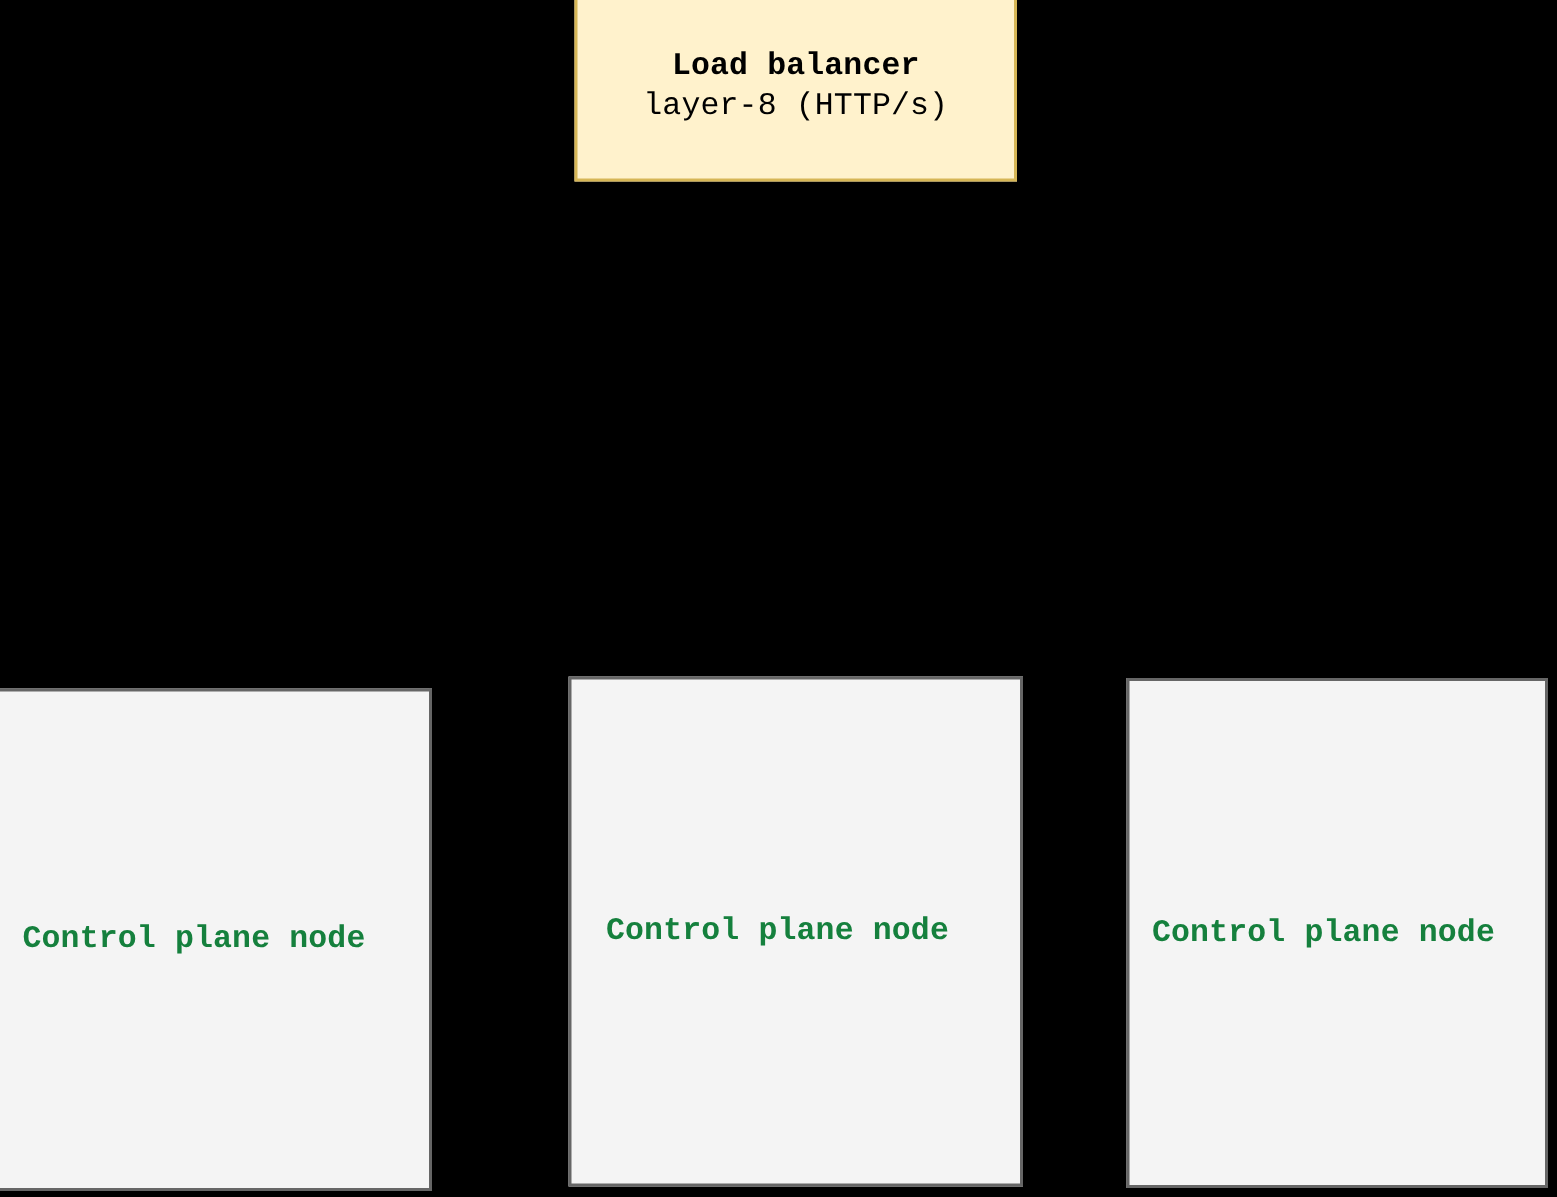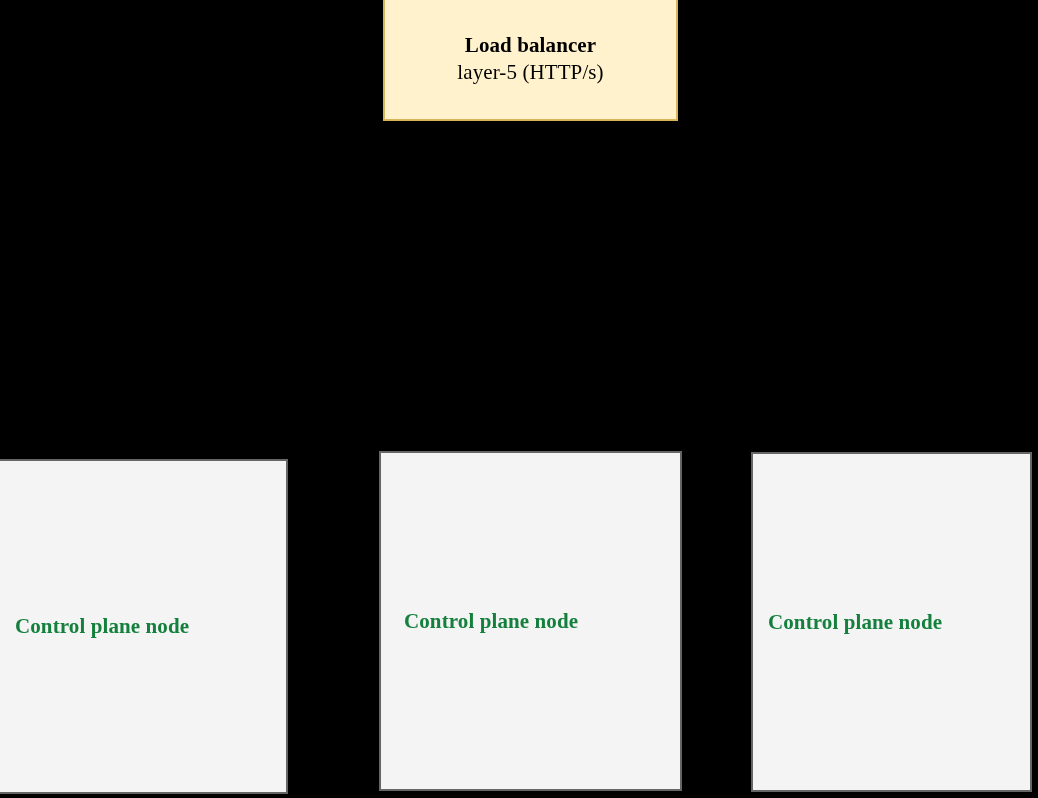--- a/index.html
+++ b/index.html
@@ -7,21 +7,21 @@
     margin: 0;
     padding: 0;
     background: #000000;
   }
   #canvas {
     position: relative;
     width: 1038px;
     height: 798px;
     background: #000000;
     overflow: hidden;
-    font-family: Liberation Serif, serif;
+    font-family: Liberation Mono, monospace;
     -webkit-font-smoothing: antialiased;
   }
 
   
   .node {
     position: absolute;
     box-sizing: border-box;
     display: flex;
     flex-direction: column;
     justify-content: center;
@@ -66,21 +66,21 @@
   .clip-left  { border-left: 0; }
   .clip-right { border-right-width: 2px; }
 </style>
 </head>
 <body>
 
 <div id="canvas">
 
   <div class="node lb-box" style="left:383px; top:-4px; width:295px; height:125px;">
     <div class="lb-title">Load balancer</div>
-    <div class="lb-sub">layer-5 (HTTP/s)</div>
+    <div class="lb-sub">layer-8 (HTTP/s)</div>
   </div>
 
   <div class="node cp-box clip-left" style="left:-2px; top:459px; width:290px; height:335px; padding-left:17px;">
     <div class="cp-label">Control plane node</div>
   </div>
 
   <div class="node cp-box" style="left:379px; top:451px; width:303px; height:340px; padding-left:23px;">
     <div class="cp-label">Control plane node</div>
   </div>
 

